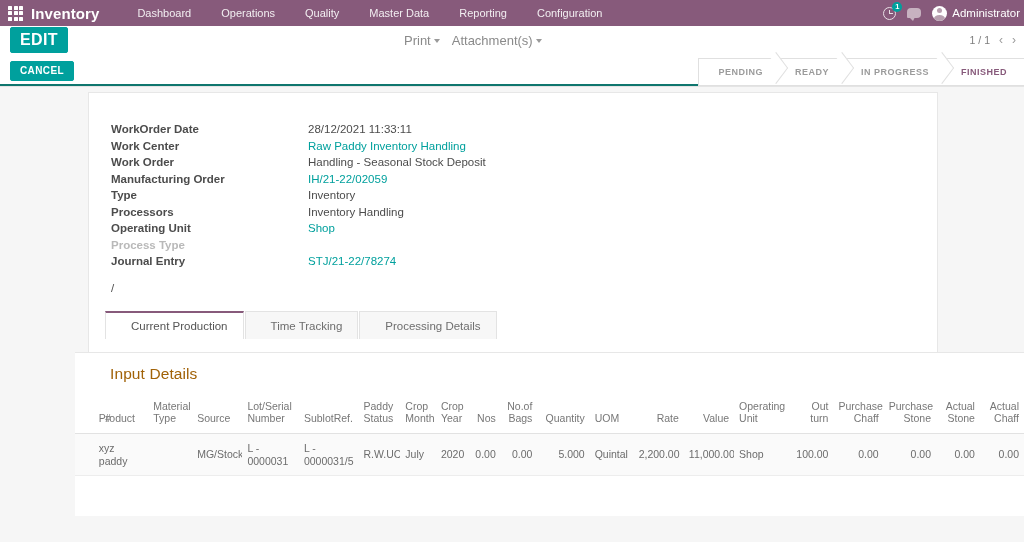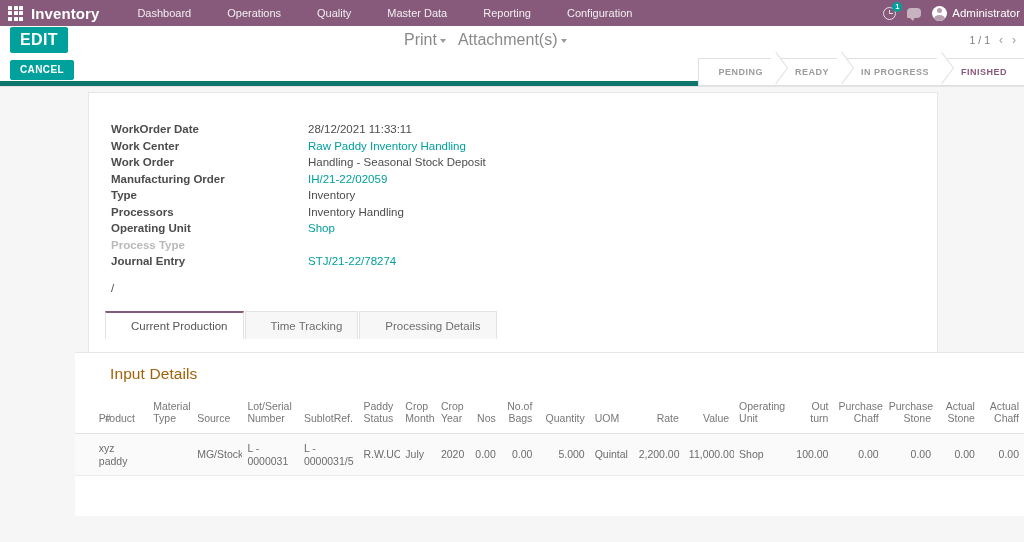--- a/index.html
+++ b/index.html
@@ -32,21 +32,21 @@
   }
   .apps-grid i { background: #ffffff; display: block; border-radius: 0.5px; }
   .brand {
     font-size: 15px;
     font-weight: bold;
     letter-spacing: 0.1px;
     margin-right: 28px;
     cursor: pointer;
     white-space: nowrap;
   }
-  .menu-list { display: flex; align-items: center; gap: 16px; }
+  .menu-list { display: flex; align-items: center; gap: 10px; }
   .menu-item {
     font-size: 11px;
     padding: 4px 10px;
     color: #f2eef1;
     cursor: pointer;
     white-space: nowrap;
   }
   .nav-right {
     position: absolute;
     right: 4px; top: 0;
@@ -163,21 +163,21 @@
     line-height: 1;
   }
   .dropdown-group {
     position: absolute;
     left: 404px;
     display: flex;
     align-items: center;
     gap: 12px;
   }
   .dd-btn {
-    font-size: 16px;
+    font-size: 13px;
     color: #8a8a8a;
     cursor: pointer;
     white-space: nowrap;
   }
   .caret {
     display: inline-block;
     margin-left: 3px;
     border-left: 3px solid transparent;
     border-right: 3px solid transparent;
     border-top: 4px solid #9a9a9a;
@@ -192,21 +192,21 @@
     font-size: 10.5px;
     color: #7d7d7d;
   }
   .pager-arrow { color: #9a9a9a; font-size: 12px; cursor: pointer; line-height: 1; }
 
   
   .status-row {
     display: flex;
     align-items: center;
     background: #ffffff;
-    border-bottom: 5px solid #0f766e;
+    border-bottom: 2px solid #0f766e;
     padding: 5px 0 5px 10px;
     position: relative;
     height: 28px;
   }
   .btn-cancel {
     background: #00A09D;
     color: #ffffff;
     border: 1px solid #00A09D;
     font-size: 10px;
     font-weight: bold;

